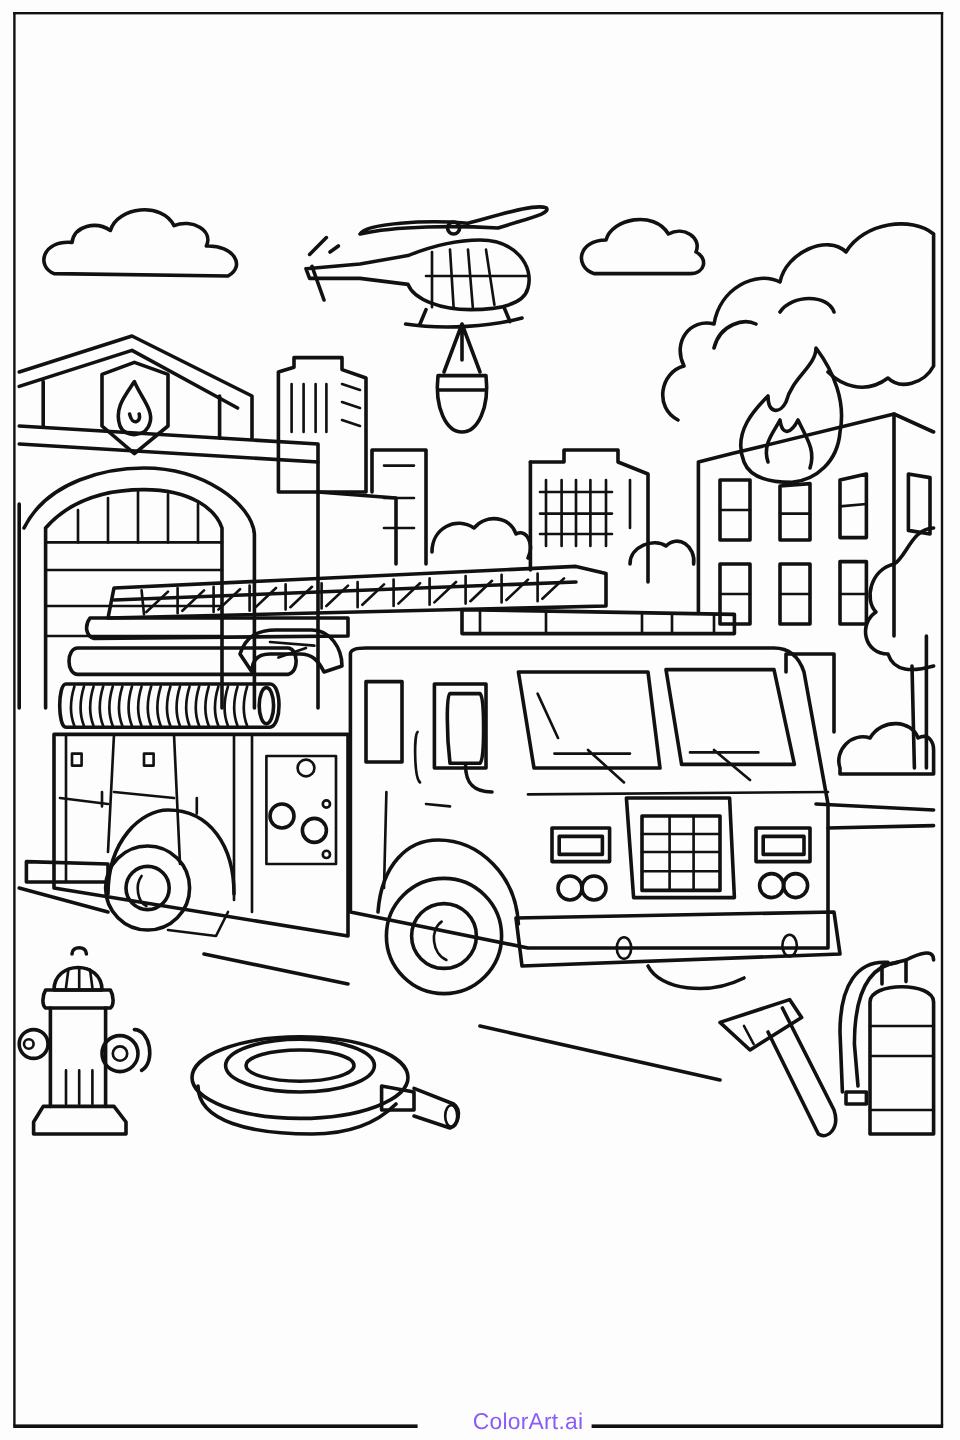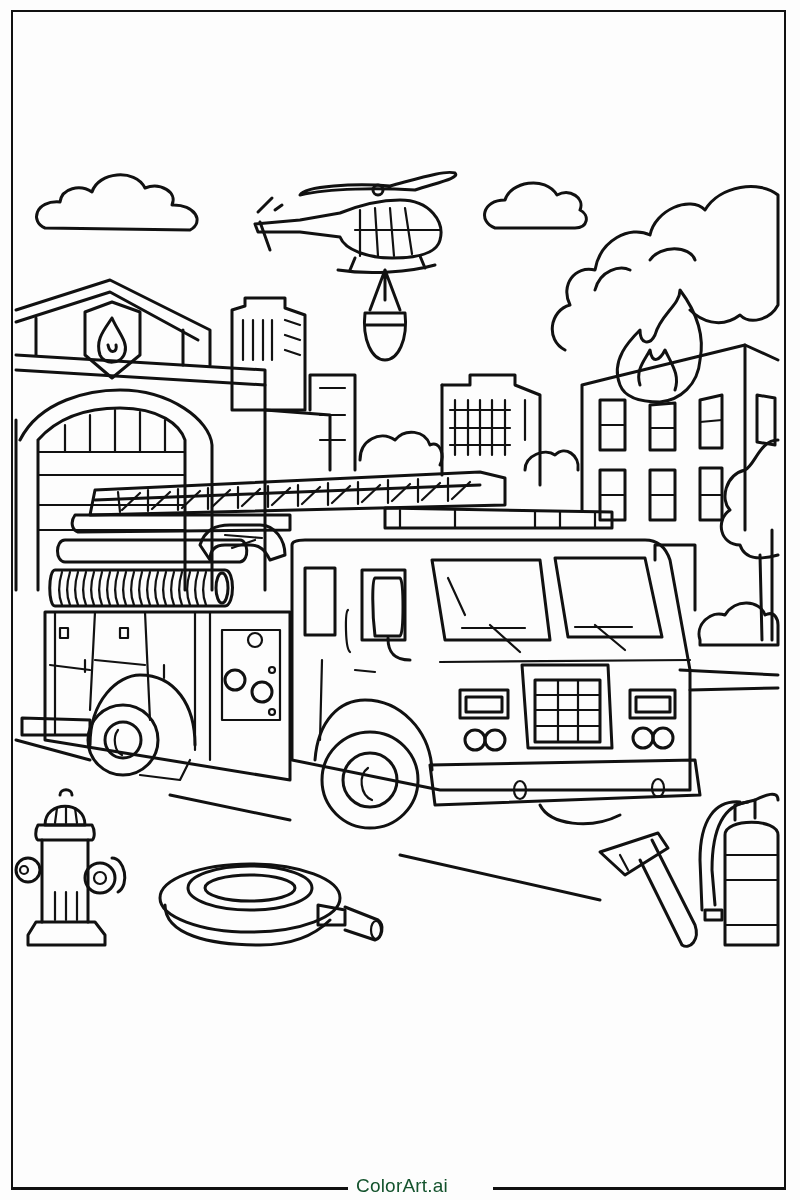--- a/index.html
+++ b/index.html
@@ -1,20 +1,20 @@
 <!DOCTYPE html>
 <html><head>
   <meta charset="utf-8">
   <style>
     html, body { margin: 0; padding: 0; background: #fdfdfd; }
     body { width: 800px; height: 1200px; position: relative; overflow: hidden; font-family: "Liberation Sans", sans-serif; }
     .frame { position: absolute; left: 11px; top: 10px; width: 775px; height: 1178px; border: 2.5px solid #111; border-bottom: none; box-sizing: border-box; }
     .bottom-line-left { position: absolute; left: 11px; top: 1187px; width: 337px; height: 2.5px; background: #111; }
     .bottom-line-right { position: absolute; left: 493px; top: 1187px; width: 293px; height: 2.5px; background: #111; }
-    .watermark { position: absolute; left: 356px; top: 1175px; width: 130px; text-align: left; font-size: 19px; color: #14532d; letter-spacing: 0.2px; }
+    .watermark { position: absolute; left: 356px; top: 1175px; width: 130px; text-align: right; font-size: 19px; color: #8b5cf6; letter-spacing: 0.2px; }
     svg.art { position: absolute; left: 0; top: 0; }
     svg.art * { fill: none; stroke: #111; stroke-width: 3; stroke-linecap: round; stroke-linejoin: round; }
     svg.art .thin { stroke-width: 2.2; }
   </style>
 </head>
 <body>
 
 <div class="frame"></div>
 <div class="bottom-line-left"></div>
 <div class="bottom-line-right"></div>

